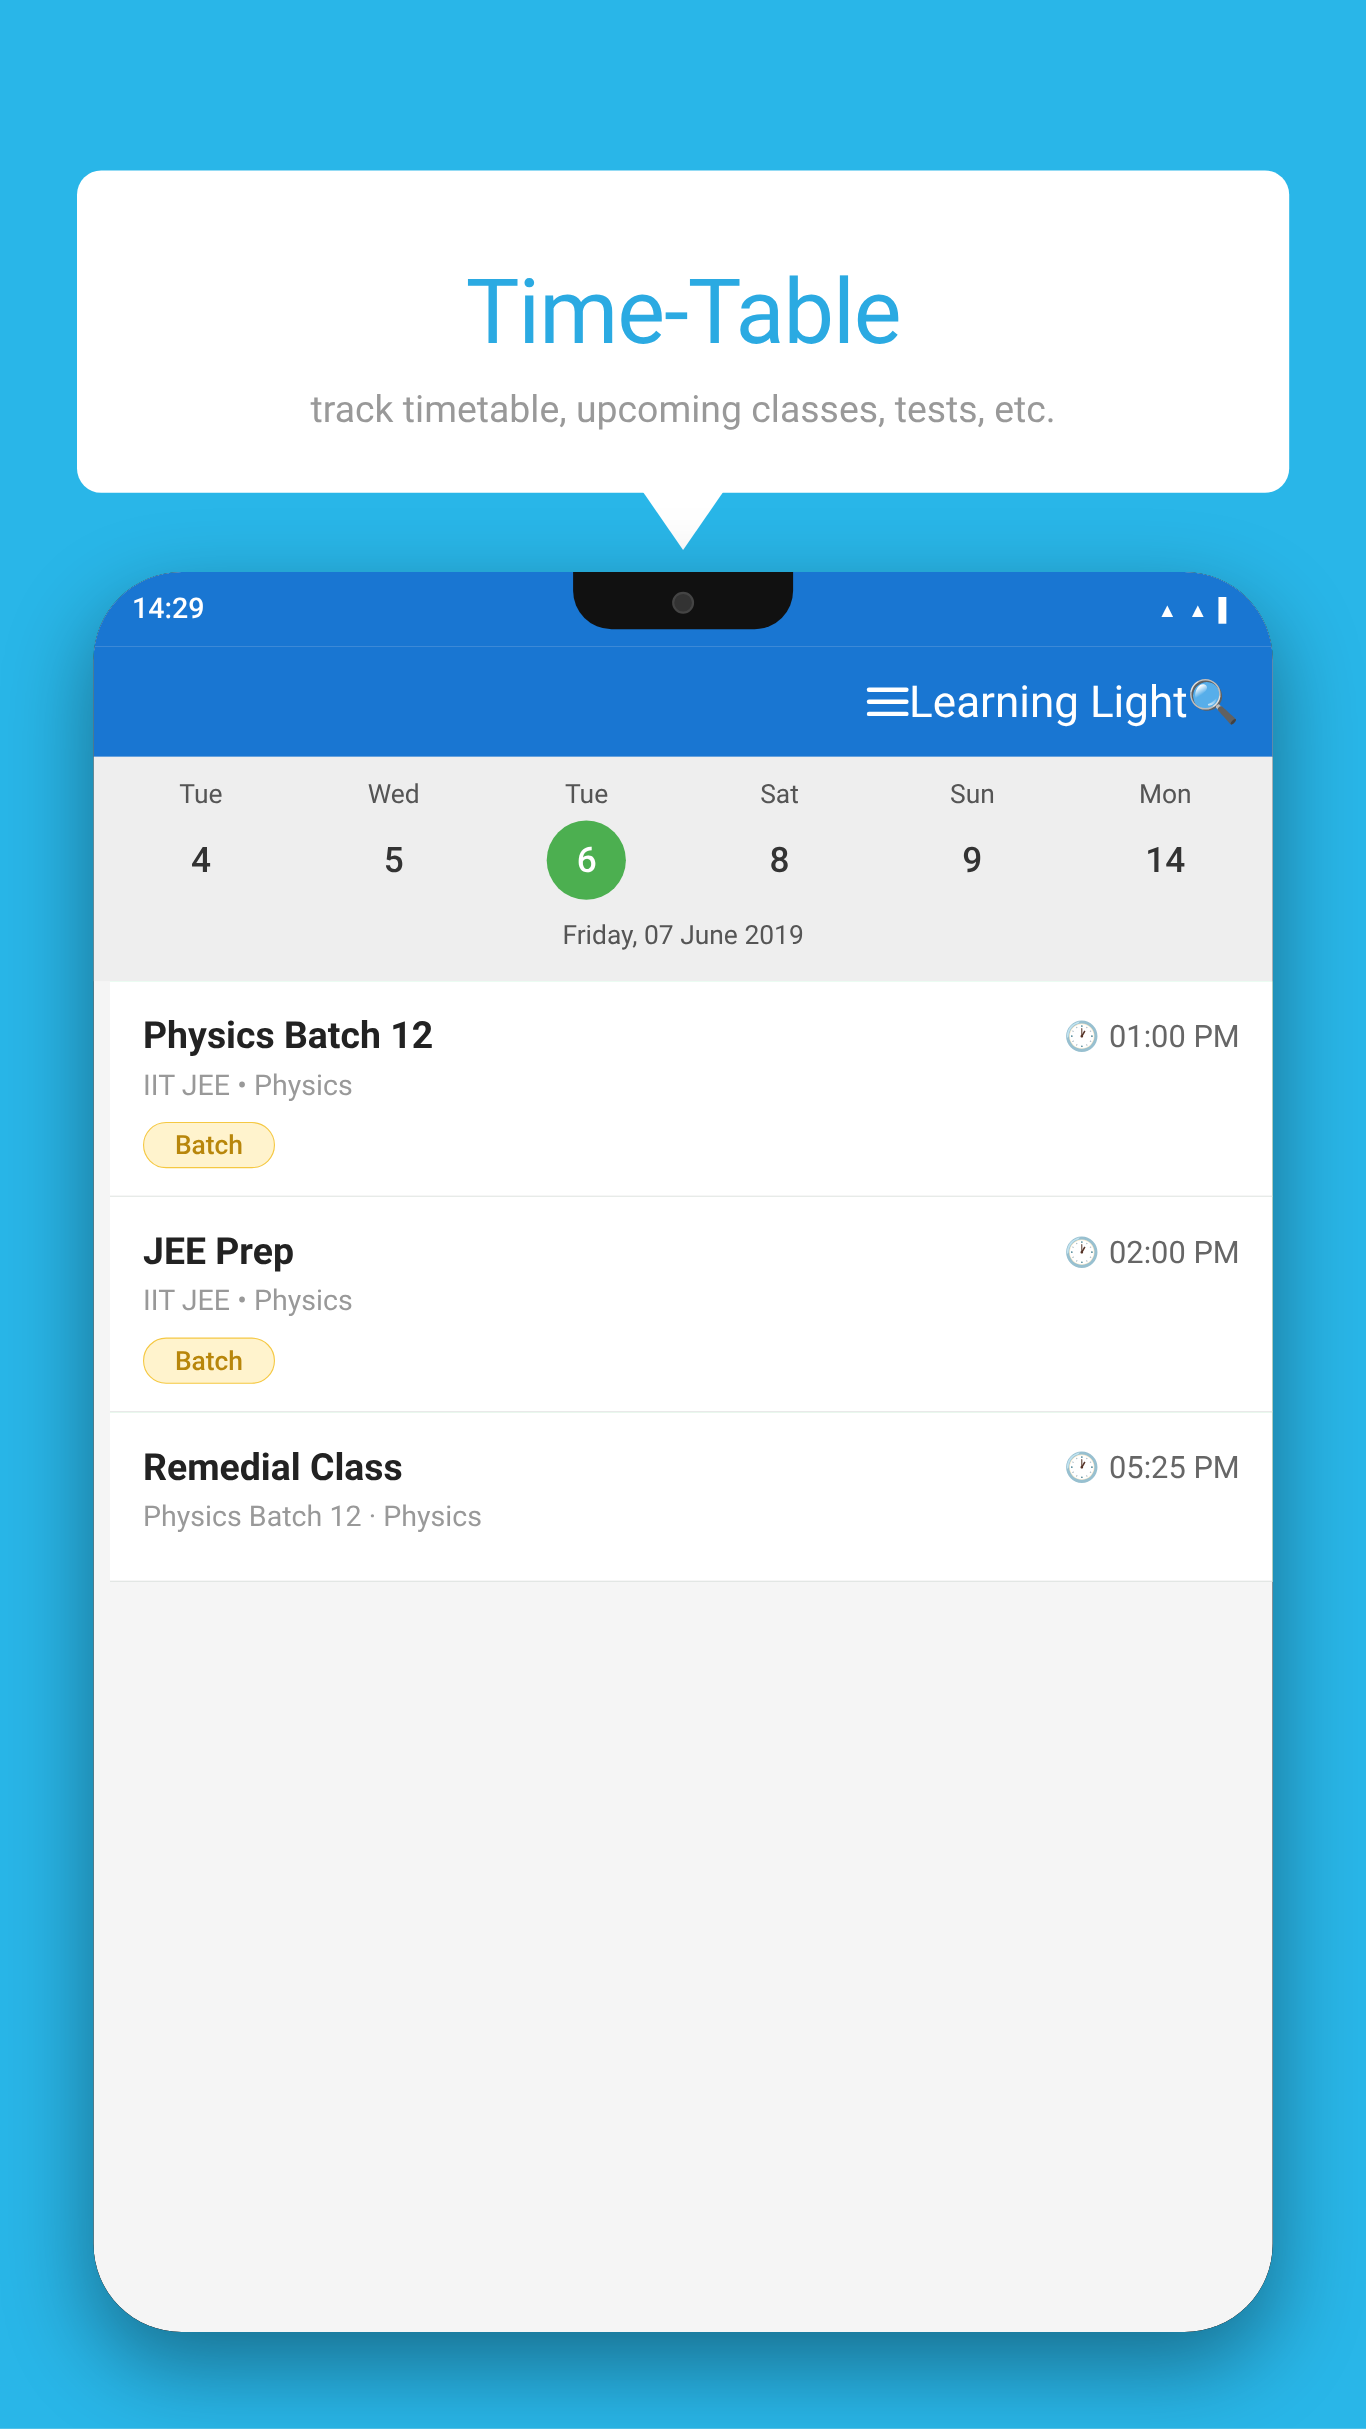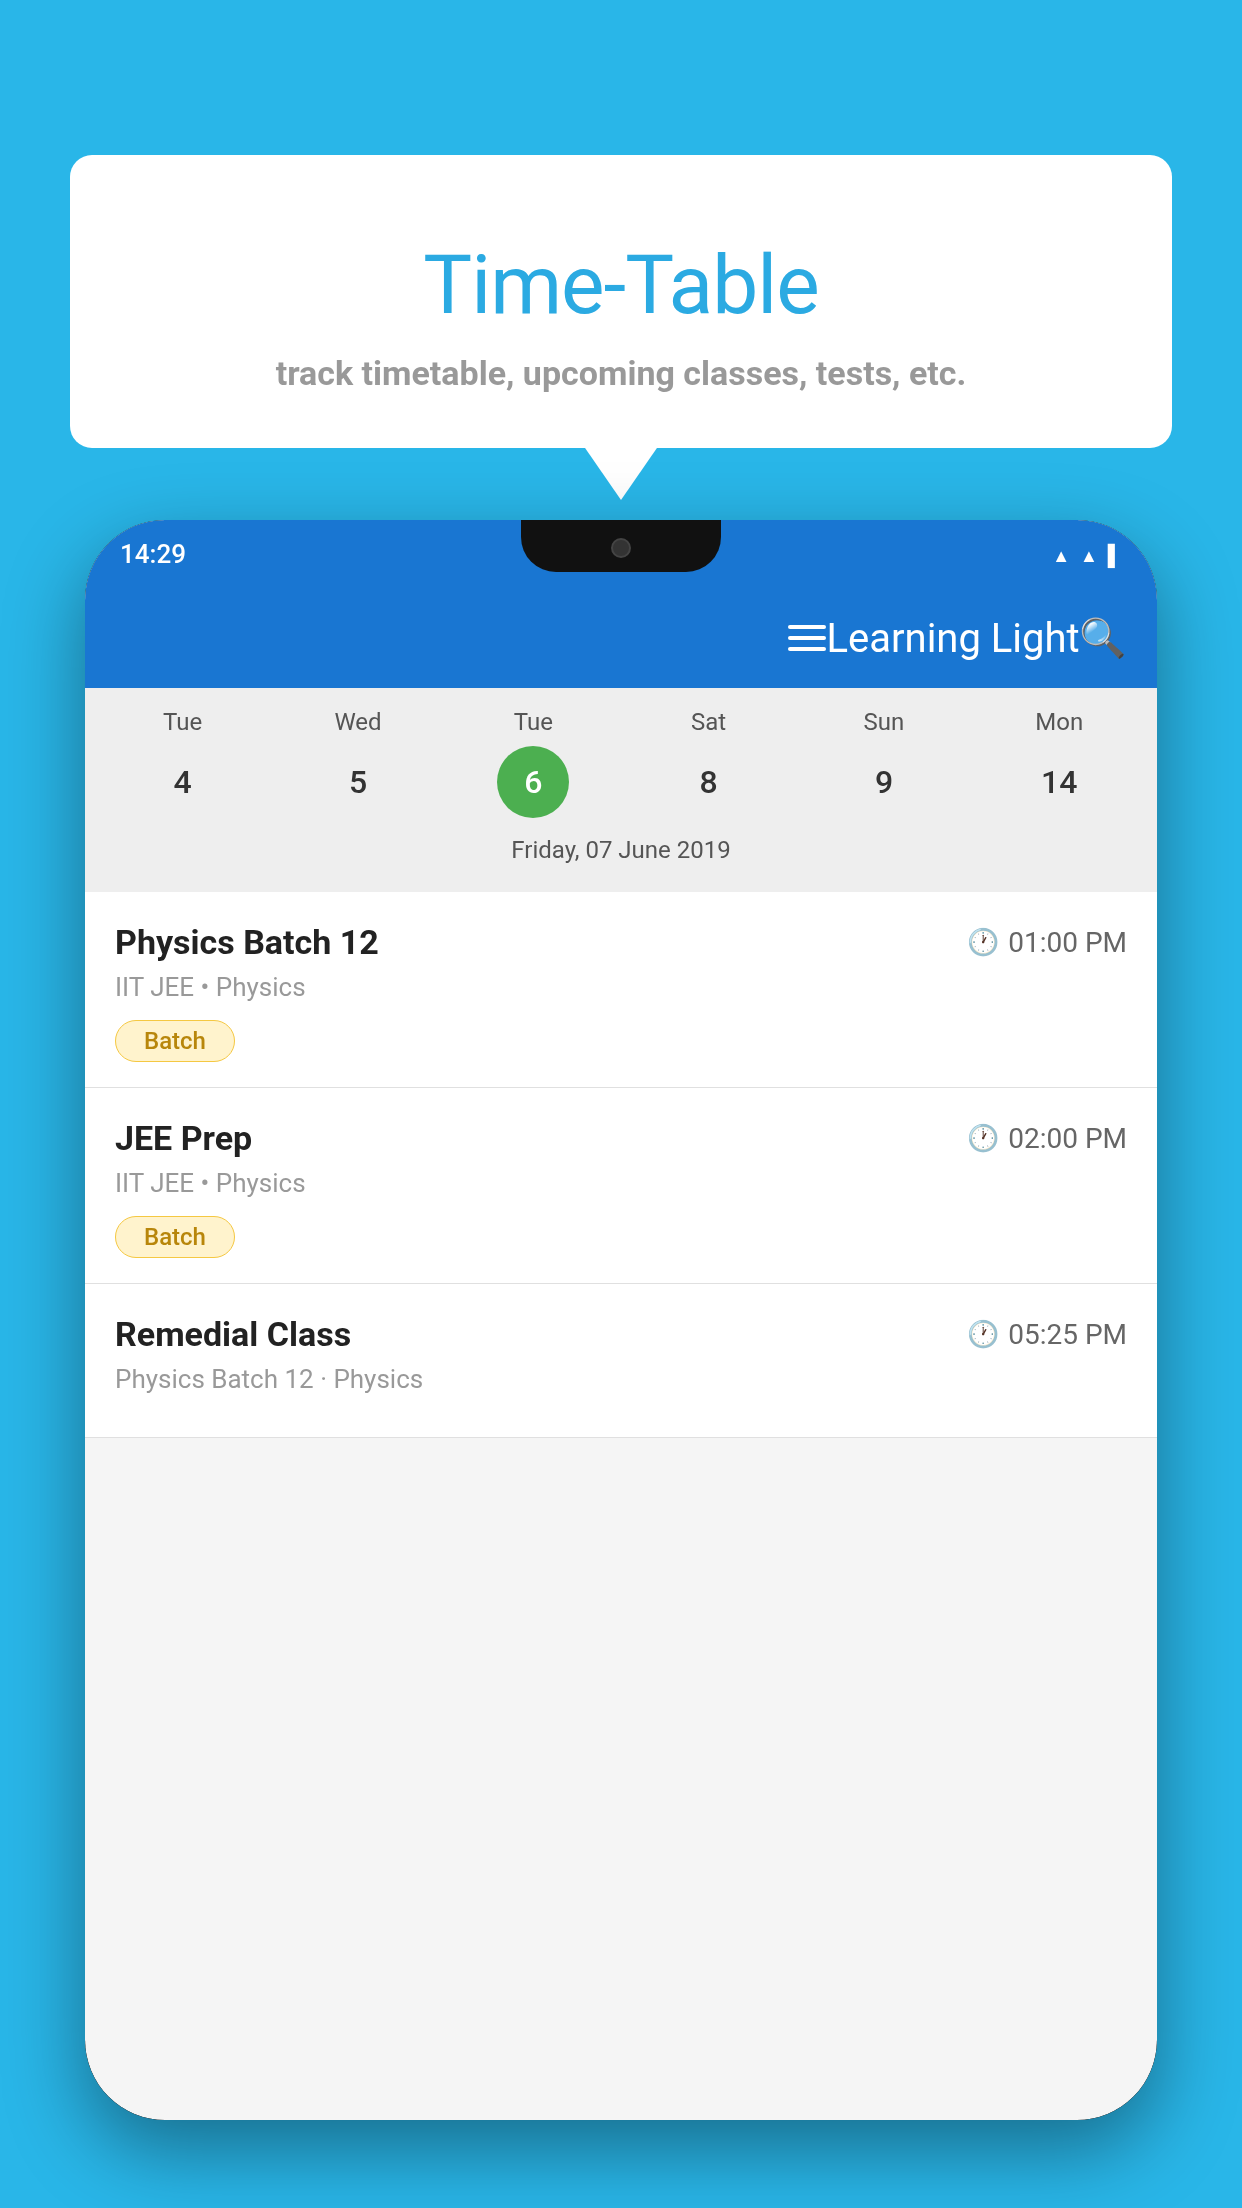--- a/index.html
+++ b/index.html
@@ -47,21 +47,21 @@
       font-size: 82px;
       font-weight: 400;
       color: #2baae2;
       letter-spacing: -1px;
       margin-bottom: 18px;
     }
 
     .bubble-subtitle {
       font-size: 34px;
       color: #999;
-      font-weight: 700;
+      font-weight: 400;
       margin-top: 20px;
     }
 
     
     .phone-wrapper {
       position: absolute;
       top: 520px;
       left: 85px;
       right: 85px;
       bottom: 0;
@@ -221,20 +221,21 @@
     .cal-date-label {
       text-align: center;
       font-size: 24px;
       color: #555;
       padding: 10px 0 18px;
     }
 
     
     .schedule-list {
       background: #86efac;
+      margin-left: 15px;
     }
 
     .schedule-item {
       background: white;
       padding: 30px 30px 25px;
       border-bottom: 1px solid #e0e0e0;
     }
 
     .schedule-item-header {
       display: flex;

